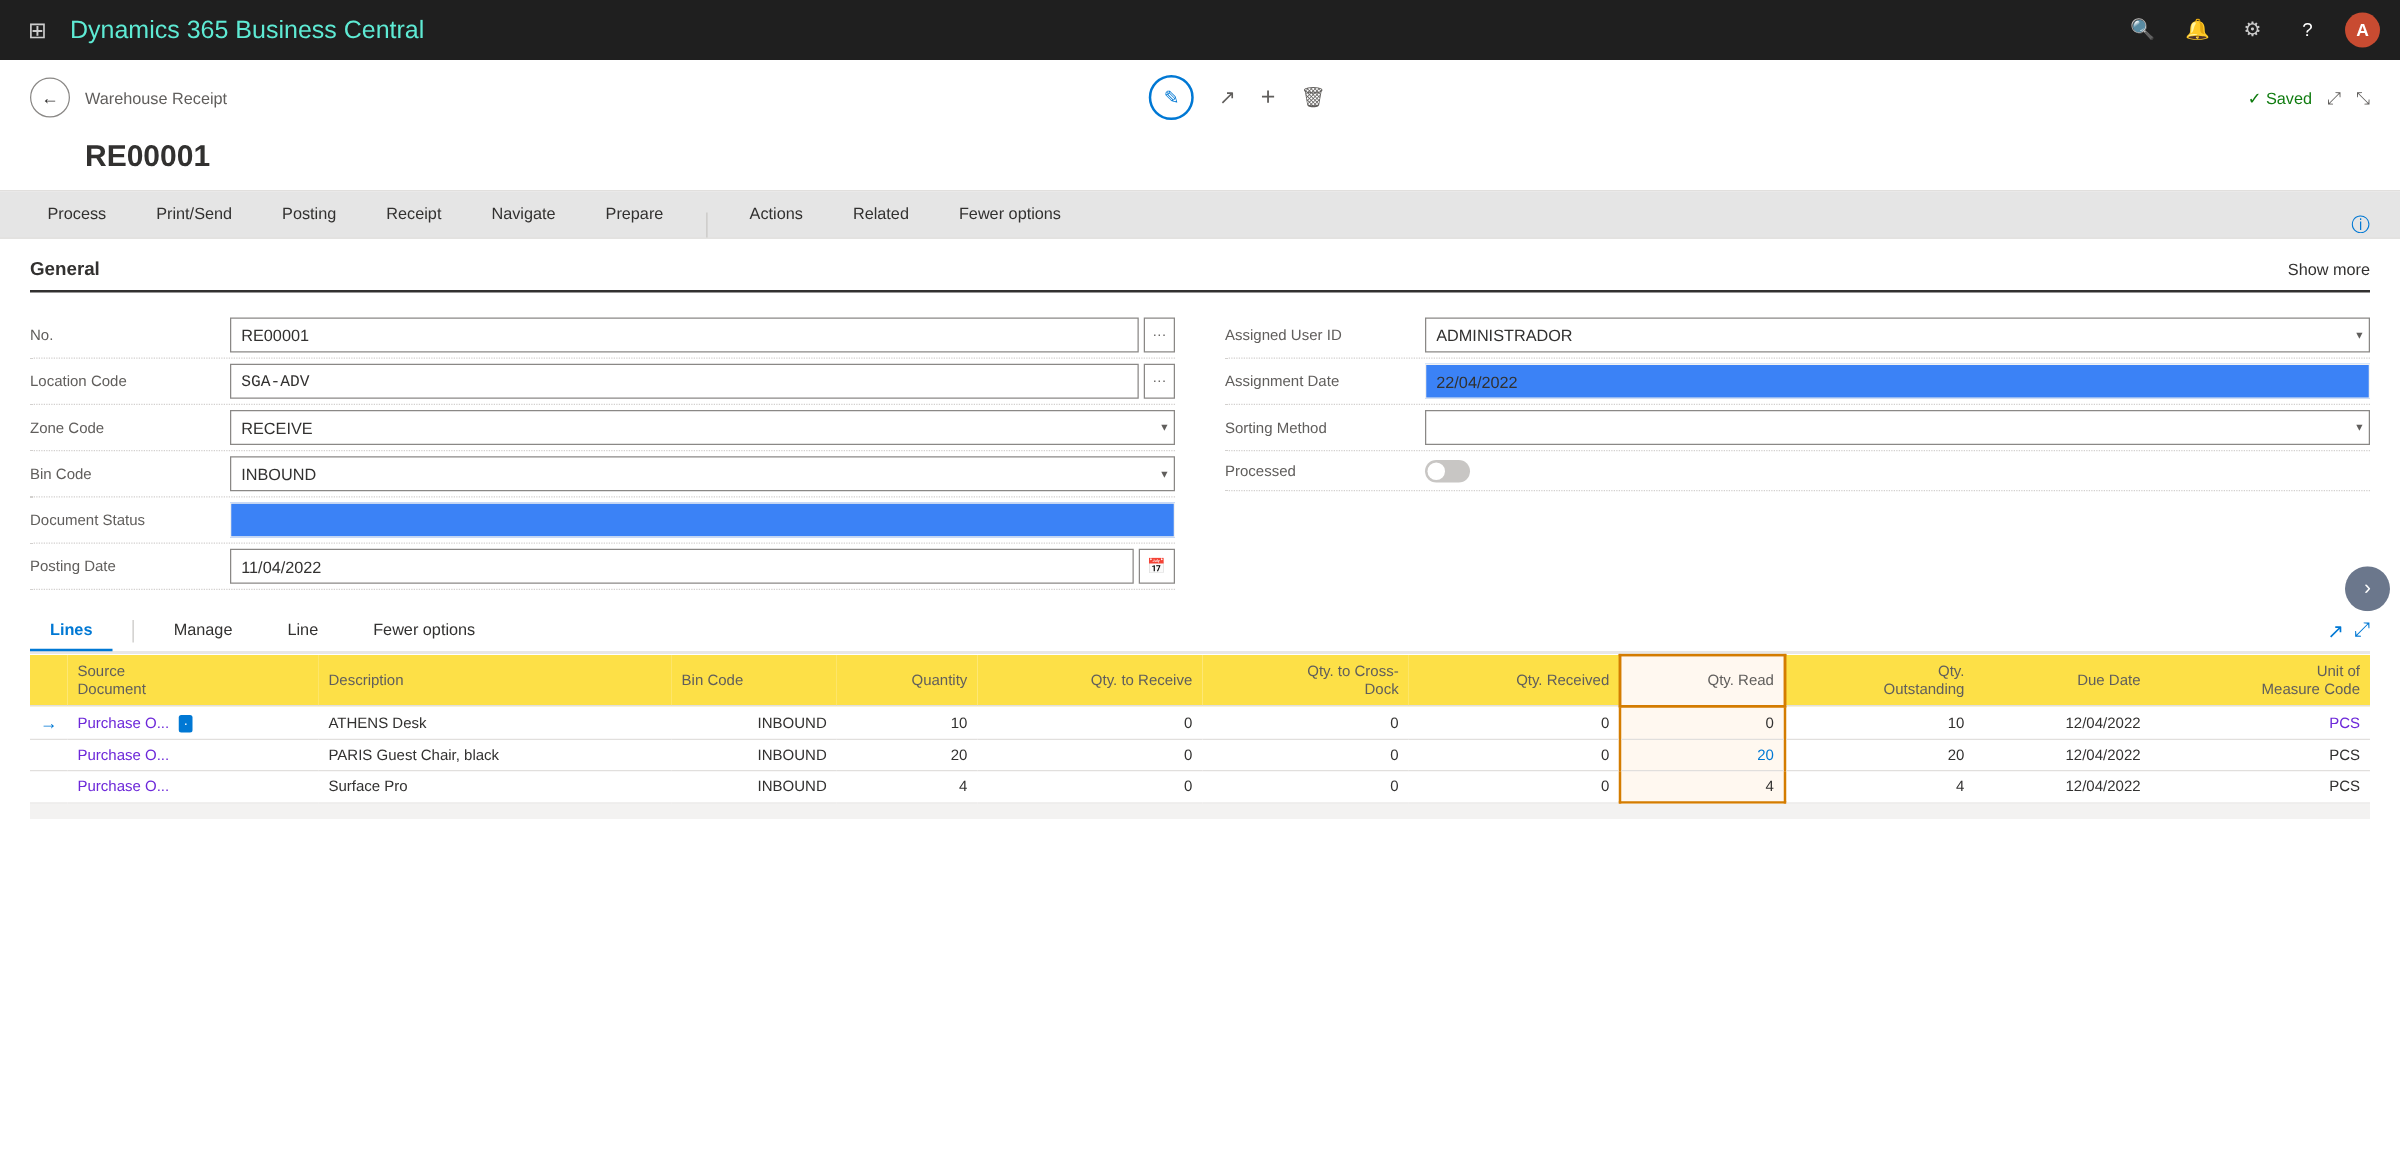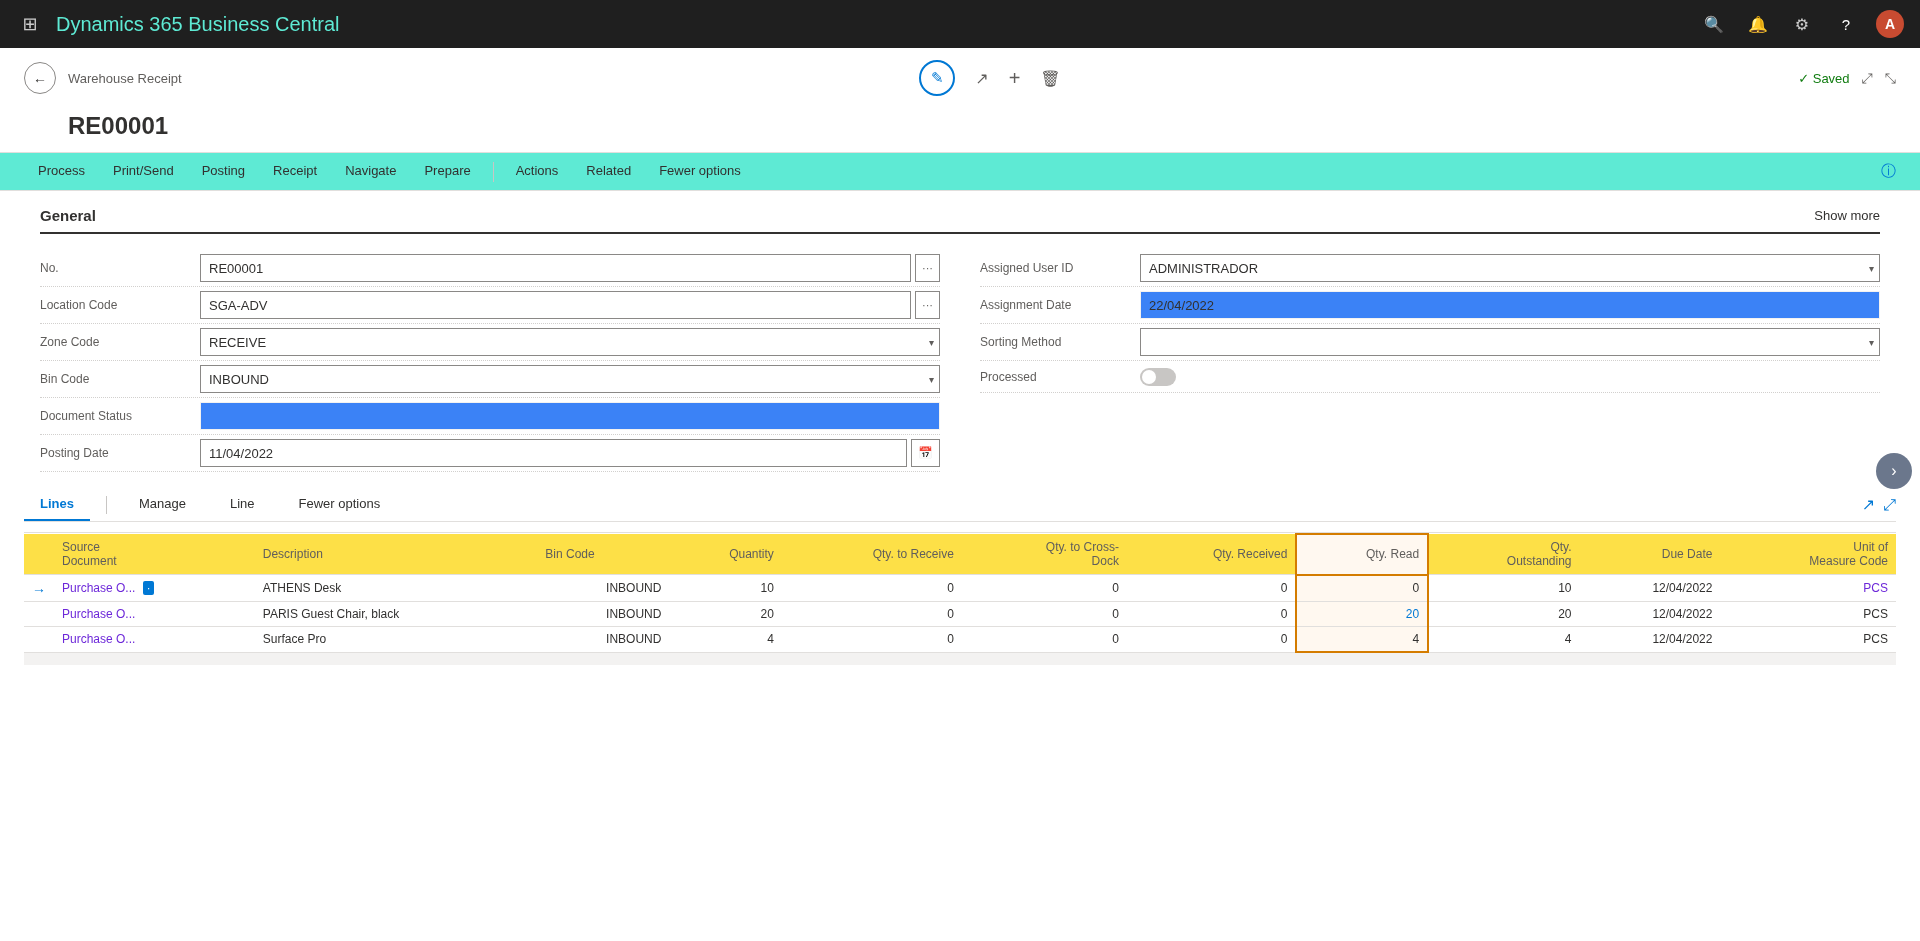--- a/index.html
+++ b/index.html
@@ -128,25 +128,25 @@
       font-size: 24px;
       font-weight: 700;
       color: #323130;
       padding: 8px 0 12px 0;
       margin-left: 44px;
     }
 
     
     .menu-bar {
       display: flex;
-      align-items: center;
-      gap: 0;
+      align-items: flex-end;
+      gap: 12px;
       padding: 0 24px;
       border-bottom: 1px solid #e1dfdd;
-      background: #5eead4;
+      background: #e5e5e5;
     }
     .menu-item {
       padding: 10px 14px;
       cursor: pointer;
       color: #323130;
       font-size: 13px;
       border-bottom: 2px solid transparent;
       white-space: nowrap;
     }
     .menu-separator {
@@ -157,21 +157,21 @@
     }
     .menu-info {
       margin-left: auto;
       color: #0078d4;
       font-size: 15px;
       cursor: pointer;
     }
 
     
     .section {
-      padding: 16px 40px;
+      padding: 16px 24px;
     }
     .section-header {
       display: flex;
       align-items: center;
       justify-content: space-between;
       margin-bottom: 16px;
       padding-bottom: 8px;
       border-bottom: 2px solid #323130;
     }
     .section-title {
@@ -281,21 +281,21 @@
 
     
     .lines-section {
       padding: 0 24px 16px;
     }
     .lines-tabs {
       display: flex;
       align-items: center;
       gap: 12px;
       border-bottom: 1px solid #e1dfdd;
-      margin-bottom: 10px;
+      margin-bottom: 0;
     }
     .lines-tab {
       padding: 8px 16px;
       cursor: pointer;
       color: #323130;
       font-size: 13px;
       border-bottom: 2px solid transparent;
     }
     .lines-tab.active {
       border-bottom: 2px solid #0078d4;
@@ -479,21 +479,21 @@
             <span class="form-label">No.</span>
             <div class="form-value form-input-wrapper">
               <input class="form-input-box" type="text" value="RE00001" style="flex: 1 1 0%;" readonly="">
               <button class="form-input-btn">···</button>
             </div>
           </div>
 
           <div class="form-row">
             <span class="form-label">Location Code</span>
             <div class="form-value form-input-wrapper">
-              <input class="form-input-box" type="text" value="SGA-ADV" style="flex: 1 1 0%;">
+              <input class="form-input-box" type="text" value="SGA-ADV" style="flex: 1 1 0%; font-family: Liberation Mono, monospace;">
               <button class="form-input-btn">···</button>
             </div>
           </div>
 
           <div class="form-row">
             <span class="form-label">Zone Code</span>
             <div class="form-value form-select-wrapper">
               <select class="form-select">
                 <option selected="">RECEIVE</option>
               </select>

